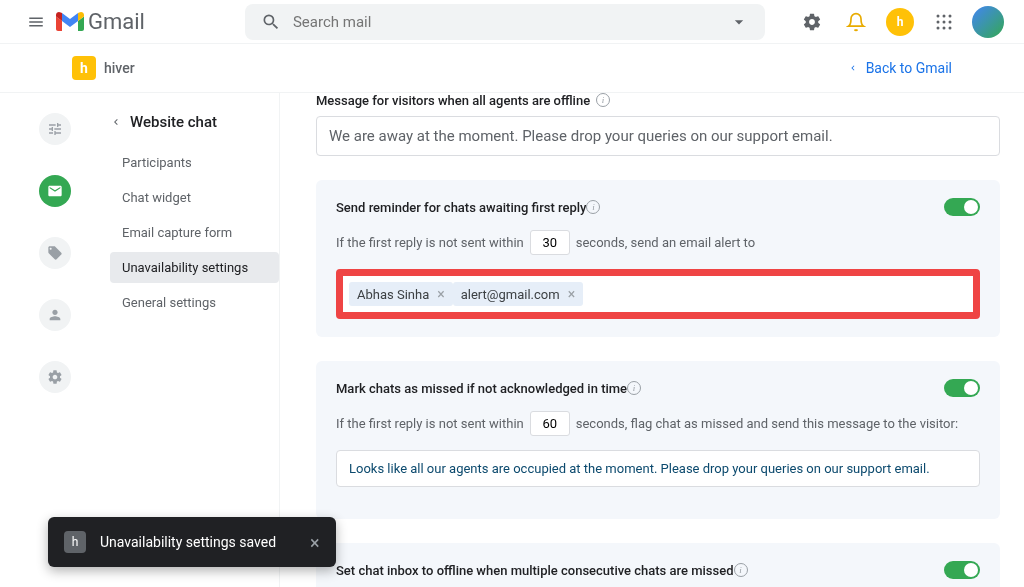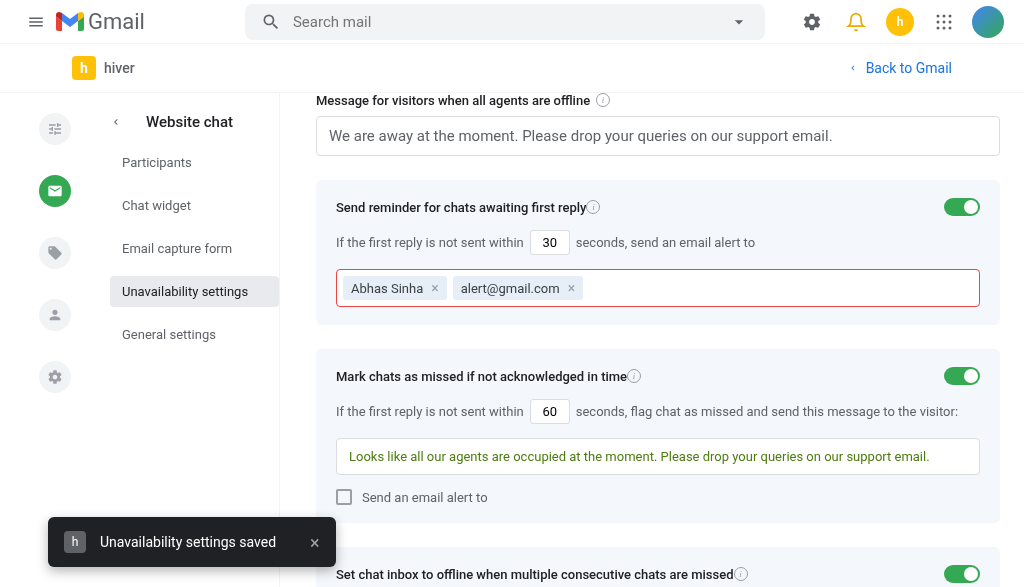--- a/index.html
+++ b/index.html
@@ -23,48 +23,48 @@
     .hiver-logo-icon { width: 24px; height: 24px; background: #ffc107; border-radius: 4px; display: flex; align-items: center; justify-content: center; color: white; font-weight: bold; font-size: 14px; }
     .hiver-logo-text { color: #5f6368; font-size: 14px; font-weight: 500; }
     .back-link { margin-left: auto; color: #1a73e8; font-size: 14px; display: flex; align-items: center; gap: 8px; cursor: pointer; }
     
     .main-layout { display: flex; }
     .icon-rail { width: 110px; padding-top: 20px; display: flex; flex-direction: column; align-items: center; gap: 30px; }
     .rail-item { width: 32px; height: 32px; border-radius: 50%; display: flex; align-items: center; justify-content: center; background: #f1f3f4; color: #9aa0a6; cursor: pointer; }
     .rail-item.active { background: #34a853; color: white; }
     
     .sidebar { width: 170px; padding-top: 20px; border-right: 1px solid #f1f3f4; }
-    .sidebar-header { display: flex; align-items: center; gap: 24px; padding: 0 4px 16px 0; }
+    .sidebar-header { display: flex; align-items: center; gap: 8px; padding: 0 4px 16px 0; }
     .sidebar-title { font-size: 15px; font-weight: 500; color: #202124; }
-    .sidebar-nav { display: flex; flex-direction: column; gap: 8px; }
+    .sidebar-nav { display: flex; flex-direction: column; }
     .sidebar-link { padding: 8px 12px; font-size: 13px; color: #5f6368; cursor: pointer; border-radius: 4px; margin-bottom: 4px; }
     .sidebar-link.active { background: #e8eaed; color: #202124; }
     
     .content { flex: 1; padding: 0 24px 40px 36px; max-width: 880px; }
     
     .section-label { font-size: 13px; font-weight: 500; color: #202124; margin-bottom: 8px; display: flex; align-items: flex-start; gap: 6px; }
     .info-icon { width: 14px; height: 14px; border: 1px solid #9aa0a6; border-radius: 50%; display: inline-flex; align-items: center; justify-content: center; font-size: 9px; color: #9aa0a6; font-style: italic; font-family: serif; }
     
     .text-input { width: 100%; border: 1px solid #dadce0; border-radius: 4px; padding: 10px 12px; font-size: 15px; color: #5f6368; margin-bottom: 24px; }
     
     .card { background: #f4f7fb; border-radius: 6px; padding: 18px 20px; margin-bottom: 24px; position: relative; }
     .card-title-row { display: flex; align-items: center; justify-content: space-between; margin-bottom: 14px; }
     .card-title { font-size: 13px; font-weight: 500; color: #202124; display: flex; align-items: center; gap: 0; }
     
     .toggle { width: 36px; height: 18px; background: #34a853; border-radius: 10px; position: relative; cursor: pointer; }
     .toggle::after { content: ''; position: absolute; right: 2px; top: 2px; width: 14px; height: 14px; background: white; border-radius: 50%; }
     
     .card-text { font-size: 13px; color: #5f6368; display: flex; align-items: center; flex-wrap: wrap; gap: 6px; margin-bottom: 14px; }
     .mini-input { width: 40px; border: 1px solid #dadce0; border-radius: 3px; padding: 4px 6px; text-align: center; font-size: 13px; background: white; }
     
-    .chips-box { background: white; border: 1px solid #ef4444; border-radius: 4px; padding: 6px; display: flex; gap: 6px; flex-wrap: wrap; }
+    .chips-box { background: white; border: 7px solid #ef4444; border-radius: 4px; padding: 6px; display: flex; flex-wrap: wrap; }
     .chip { background: #e6eef8; border-radius: 3px; padding: 4px 8px; font-size: 13px; color: #3c4043; display: flex; align-items: center; gap: 8px; }
     .chip-x { color: #9aa0a6; cursor: pointer; font-size: 14px; }
     
-    .card-textarea { width: 100%; background: white; border: 1px solid #dadce0; border-radius: 4px; padding: 10px 12px; font-size: 13px; color: #4d7c0f; margin-bottom: 14px; }
+    .card-textarea { width: 100%; background: white; border: 1px solid #dadce0; border-radius: 4px; padding: 10px 12px; font-size: 13px; color: #0c4a6e; margin-bottom: 14px; }
     
     .checkbox-row { display: flex; align-items: center; gap: 10px; font-size: 13px; color: #5f6368; }
     .checkbox { width: 16px; height: 16px; border: 2px solid #9aa0a6; border-radius: 2px; cursor: pointer; }
     
     .toast { position: fixed; left: 48px; bottom: 20px; background: #202124; color: white; padding: 14px 16px; border-radius: 6px; display: flex; align-items: center; gap: 14px; font-size: 14px; box-shadow: 0 4px 12px rgba(0,0,0,0.3); }
     .toast-icon { width: 22px; height: 22px; background: #5f6368; border-radius: 4px; display: flex; align-items: center; justify-content: center; font-size: 12px; }
     .toast-close { margin-left: 20px; cursor: pointer; font-size: 18px; color: #9aa0a6; }
     
     svg { display: block; }
   </style>
@@ -230,24 +230,20 @@
           <span class="info-icon">i</span>
         </div>
         <div class="toggle"></div>
       </div>
       <div class="card-text">
         <span>If the first reply is not sent within</span>
         <input class="mini-input" value="60" style="">
         <span>seconds, flag chat as missed and send this message to the visitor:</span>
       </div>
       <input class="card-textarea" value="Looks like all our agents are occupied at the moment. Please drop your queries on our support email." style="">
-      <div class="checkbox-row">
-        <div class="checkbox"></div>
-        <span>Send an email alert to</span>
-      </div>
     </div>
 
     
     <div class="card">
       <div class="card-title-row">
         <div class="card-title">
           <span>Set chat inbox to offline when multiple consecutive chats are missed</span>
           <span class="info-icon">i</span>
         </div>
         <div class="toggle"></div>

